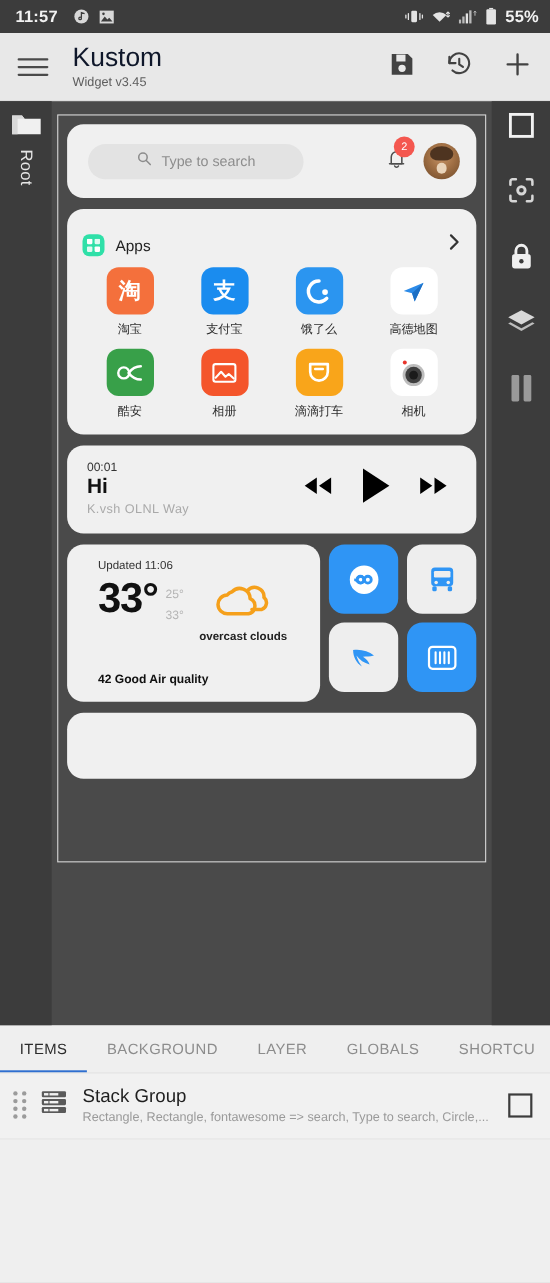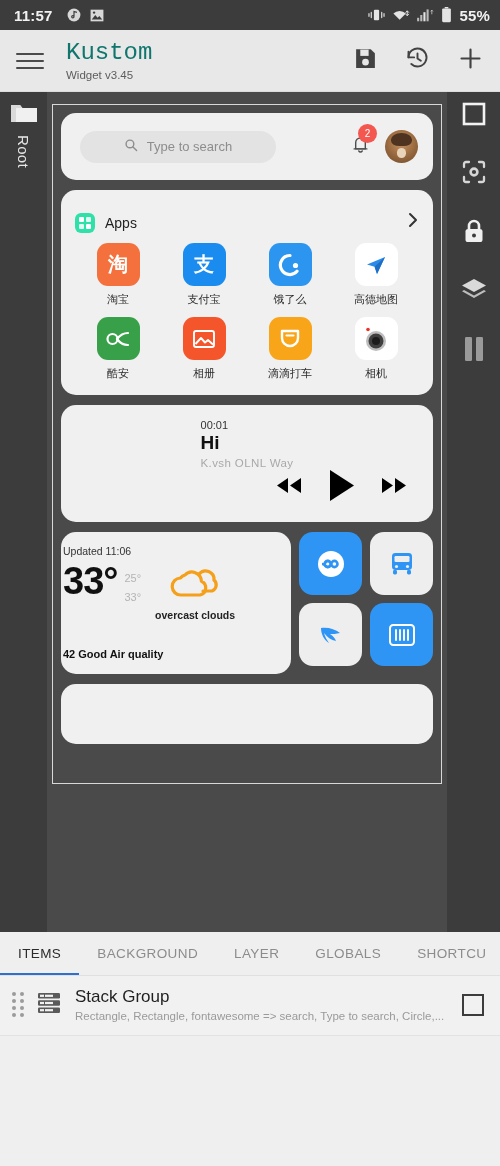--- a/index.html
+++ b/index.html
@@ -25,21 +25,21 @@
 
   
   .appbar {
     height: 62px; background: #e8e8e8;
     display: flex; align-items: center; padding: 0 16px;
     border-bottom: 1px solid #dcdcdc;
   }
   .hamburger { width: 28px; display:flex; flex-direction: column; gap: 5px; cursor: pointer; }
   .hamburger span { display:block; height: 2px; background:#4a4a4a; border-radius:1px; }
   .titles { margin-left: 22px; }
-  .title { font-size: 24px; color: #0f766e; font-weight: normal; line-height: 1.05; font-family: Liberation Mono, monospace; }
+  .title { font-size: 24px; color: #0f172a; font-weight: normal; line-height: 1.05; }
   .subtitle { font-size: 11.5px; color: #5d5d5d; margin-top: 3px; }
   .appbar-actions { margin-left: auto; display: flex; align-items: center; gap: 26px; }
 
   
   .editor { position: relative; height: 840px; background: #4a4a4a; display: flex; }
 
   .left-rail {
     width: 47px; background: #3c3c3c; padding-top: 10px;
     display: flex; flex-direction: column; align-items: center;
   }
@@ -107,30 +107,30 @@
 
   .apps-grid { display: grid; grid-template-columns: repeat(4, 1fr); row-gap: 10px; }
   .app { display: flex; flex-direction: column; align-items: center; }
   .app-ico {
     width: 43px; height: 43px; border-radius: 11px;
     display: flex; align-items: center; justify-content: center;
     color: #fff; font-size: 20px; font-weight: bold;
   }
   .app-name { font-size: 11px; color: #2b2b2b; margin-top: 6px; }
 
-  .music-card { padding: 14px 18px 16px 18px; display: flex; align-items: center; flex-direction: column; }
+  .music-card { padding: 14px 18px 16px 18px; display: flex; align-items: center; }
   .m-time { font-size: 11px; color: #333; }
   .m-title { font-size: 19px; font-weight: bold; color: #111; margin-top: 1px; }
   .m-artist { font-size: 11.5px; color: #a9a9a9; margin-top: 3px; letter-spacing: .4px; }
   .m-controls { margin-left: auto; display: flex; align-items: center; gap: 26px; margin-right: 8px; }
 
   .bottom-row { display: flex; gap: 8px; margin-bottom: 10px; }
   .weather-card {
     background: #f0f0f0; border-radius: 15px; flex: 1;
-    padding: 13px 14px 14px 2px;
+    padding: 13px 14px 14px 28px;
   }
   .w-updated { font-size: 10.5px; color: #333; }
   .w-main { display: flex; align-items: flex-start; margin-top: 6px; }
   .w-temp { font-size: 38px; font-weight: bold; color: #111; line-height: .95; letter-spacing: -1px; }
   .w-hl { margin-left: 7px; margin-top: 6px; font-size: 11px; color: #b4b4b4; line-height: 1.7; }
   .w-cloud { margin-left: 14px; margin-top: 2px; text-align:center; }
   .w-desc { font-size: 10.5px; color: #222; line-height: 1.25; margin-top: 4px; font-weight: 600; }
   .w-aq { font-size: 11px; font-weight: bold; color: #111; margin-top: 26px; }
 
   .tiles { display: grid; grid-template-columns: repeat(2, 63px); grid-template-rows: repeat(2, 63px); gap: 8px; }

